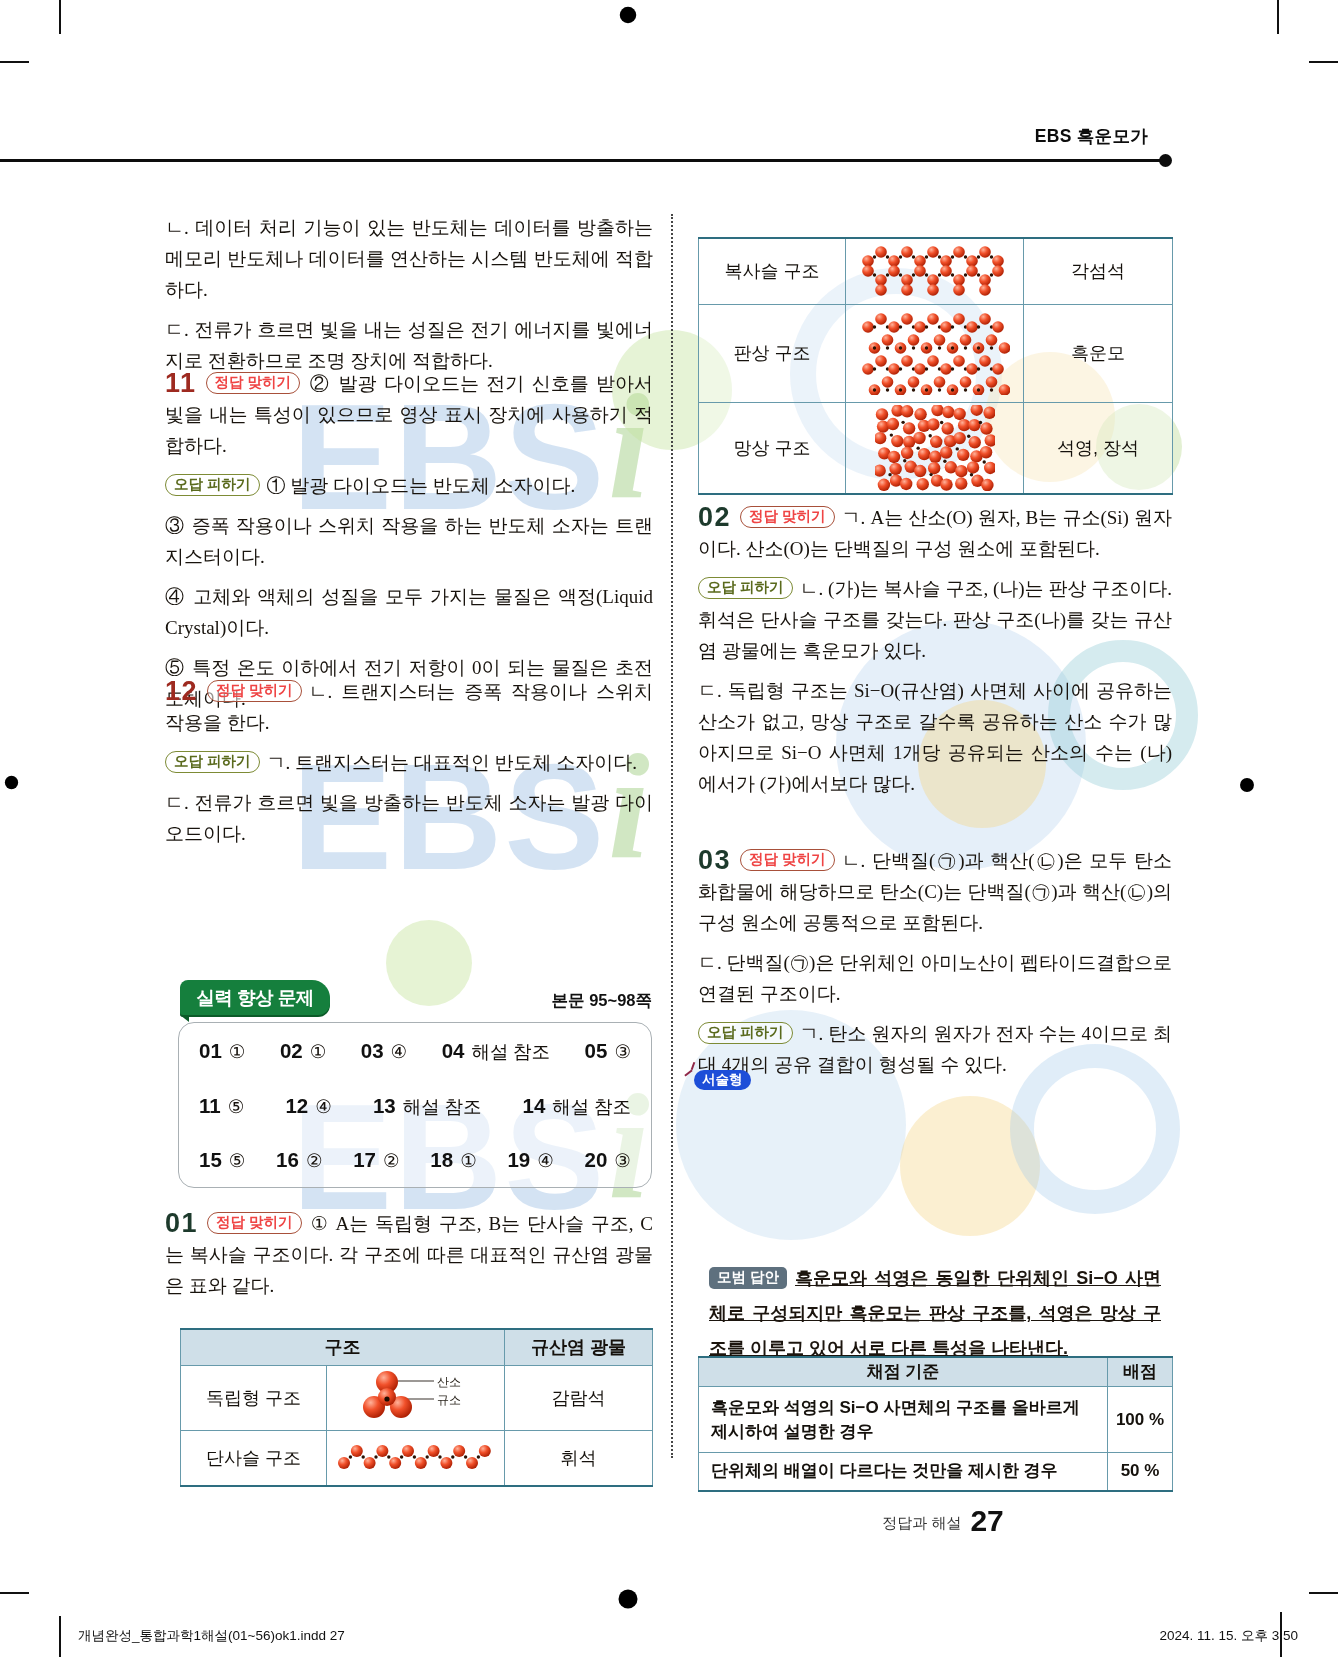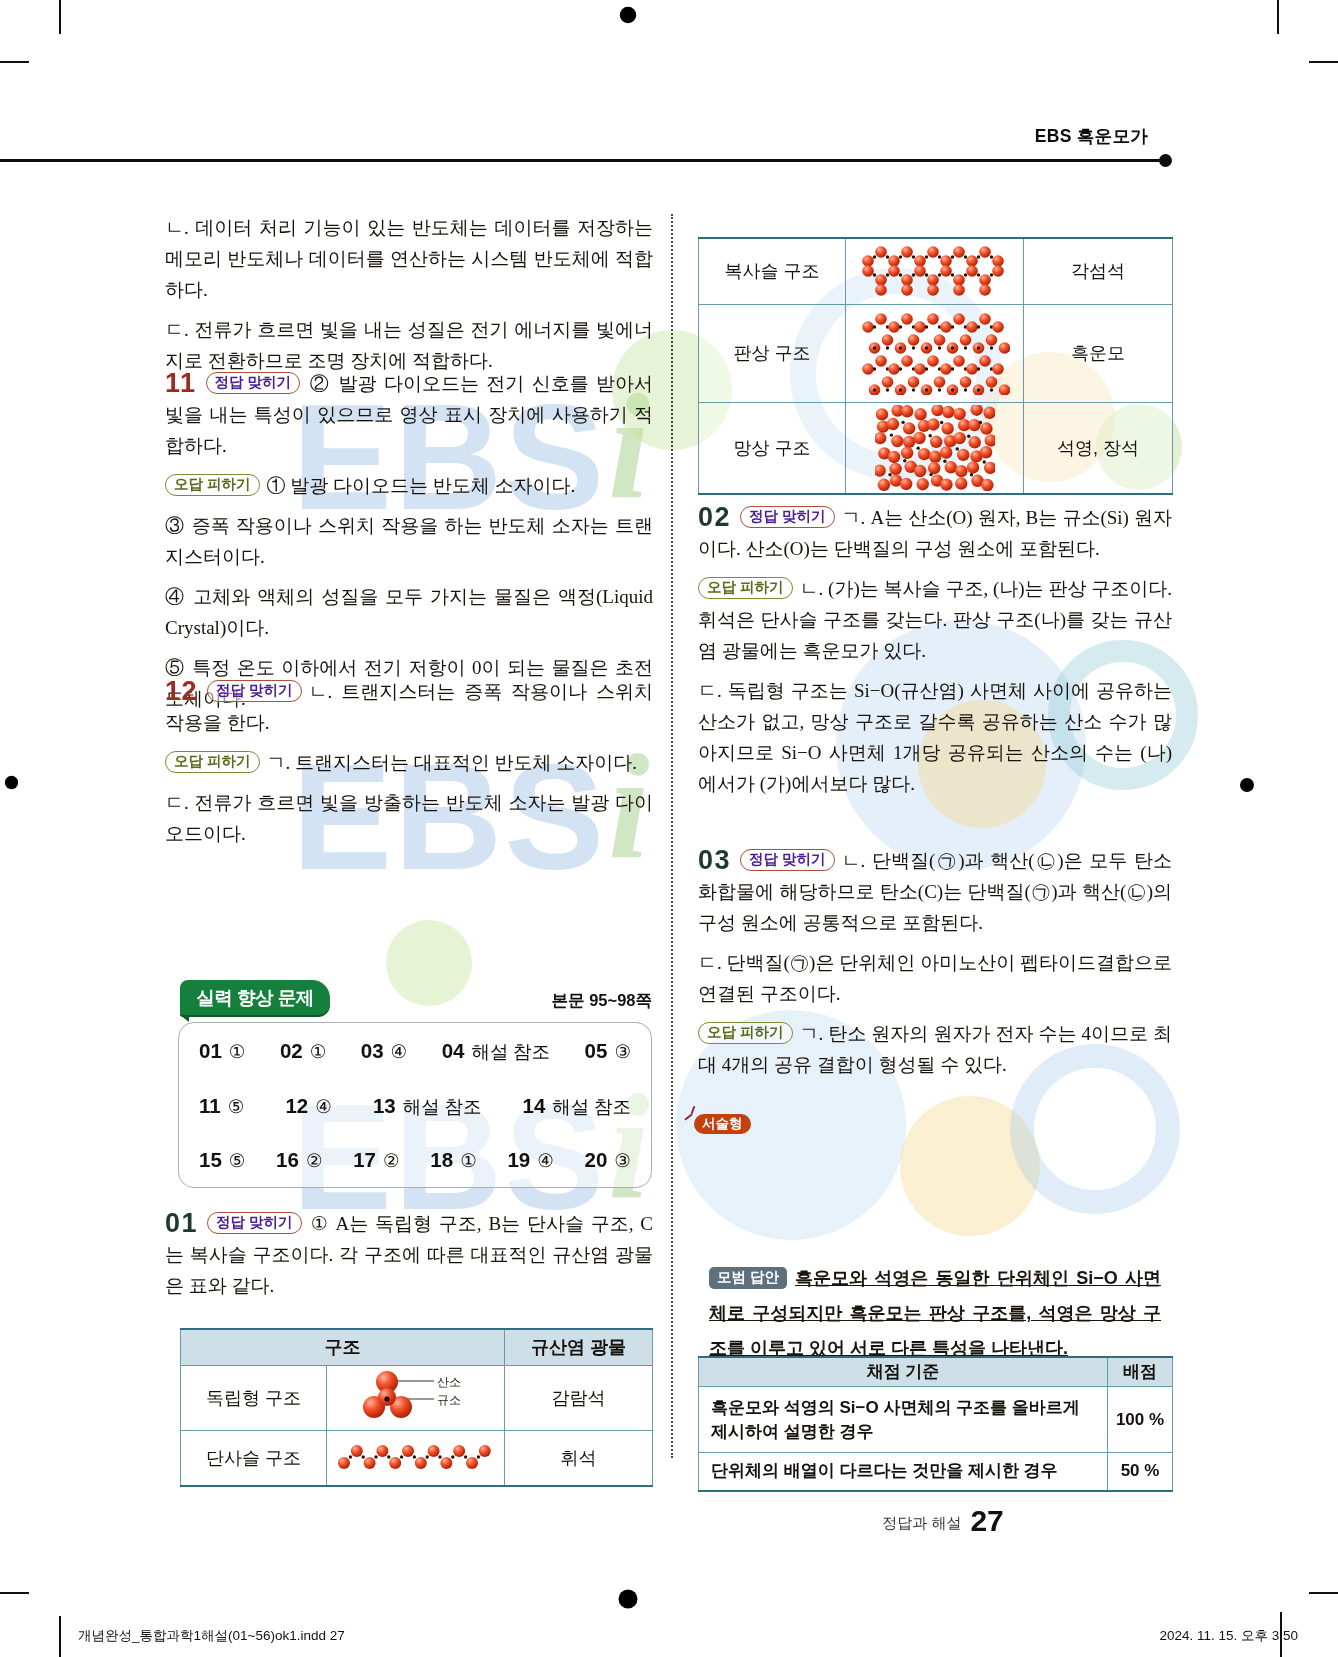--- a/index.html
+++ b/index.html
@@ -21,21 +21,21 @@
   .divider{position:absolute;left:671px;top:214px;height:1244px;border-left:2.4px dotted #454545;z-index:1;}
   
   .block{position:absolute;width:488px;z-index:2;}
   .rcol{width:474px;}
   .qp{margin:0 0 9px 0;text-align:justify;font:19px/31px "Liberation Serif","DejaVu Serif",serif;color:#18130d;}
   .qp:last-child{margin-bottom:0;}
   .qnum{display:inline-block;font:bold 27px/26px "Liberation Sans",sans-serif;letter-spacing:1.5px;
         margin-right:9px;vertical-align:-2px;}
   .num-red{color:#9e2a20;}
   .num-green{color:#1d3a2c;}
-  .bdg{display:inline-block;font:bold 14.5px/19px "Liberation Sans",sans-serif;color:#4c1d95;
+  .bdg{display:inline-block;font:bold 14.5px/19px "Liberation Sans",sans-serif;color:#ef4444;
        border:1.6px solid #a8503a;border-radius:11px;padding:0.5px 8px;vertical-align:3px;
        margin-right:7px;white-space:nowrap;background:rgba(255,255,255,0.55);}
   .bdg-avoid{color:#5a6a1d;border-color:#7d8b35;}
   
   .banner{position:absolute;left:180px;top:980px;width:150px;height:35px;background:#157f3d;
           border-radius:8px 18px 12px 3px;color:#fff;font:bold 18.5px/35px "Liberation Sans",sans-serif;
           letter-spacing:-0.5px;text-align:center;z-index:2;box-shadow:0 2px 0 #0b5a28;}
   .banner::after{content:"";position:absolute;left:0;bottom:-7px;border-left:9px solid transparent;
           border-top:7px solid #0b5a28;}
   .bannerref{position:absolute;left:180px;top:990px;width:472px;text-align:right;z-index:2;
@@ -50,21 +50,21 @@
   
   .stable{position:absolute;border-collapse:collapse;table-layout:fixed;z-index:2;background:rgba(255,255,255,0.4);}
   .stable td,.stable th{border:1.2px solid #679aab;text-align:center;vertical-align:middle;
          font:18px/24px "Liberation Sans",sans-serif;color:#15110c;padding:2px 6px;box-sizing:border-box;}
   .stable th{background:#cfdfe8;font-weight:bold;}
   .stable{border-top:2.6px solid #2e6e80;border-bottom:2.6px solid #2e6e80;}
   .stable svg{display:block;margin:0 auto;}
   .rub td,.rub th{font:bold 17px/24px "Liberation Sans",sans-serif;}
   .rub td.crit{text-align:left;padding:6px 12px;}
   
-  .essaybdg{position:absolute;left:694px;top:1114px;background:#c2410c;color:#fff;z-index:2;
+  .essaybdg{position:absolute;left:694px;top:1070px;background:#1d4ed8;color:#fff;z-index:2;
         font:bold 13.5px/20px "Liberation Sans",sans-serif;padding:0 8px;border-radius:10px;}
   .essaybdg::before{content:"";position:absolute;left:-10px;top:2px;width:9px;height:2px;background:#8f2747;transform:rotate(-38deg);}
   .essaybdg::after{content:"";position:absolute;left:-5px;top:-5px;width:8px;height:2px;background:#8f2747;transform:rotate(-70deg);}
   .mbdg{display:inline-block;background:#5e707e;color:#fff;border-radius:5px;
         font:bold 14.5px/21px "Liberation Sans",sans-serif;padding:0.5px 8px;margin-right:8px;vertical-align:2px;}
   .model-p{margin:11px;text-align:justify;font:bold 18px/35px "Liberation Sans",sans-serif;color:#1c150e;text-decoration:underline;}
   
   .plabel{position:absolute;left:698px;top:1506px;width:490px;text-align:center;z-index:2;}
   .plabel .t{font:15px/30px "Liberation Sans",sans-serif;color:#333;margin-right:9px;vertical-align:3px;}
   .plabel .n{font:bold 30px/30px "Liberation Sans",sans-serif;color:#111;}
@@ -130,21 +130,21 @@
   <svg class="reg" style="left:1236px;top:774px;width:22px;height:22px;">
       <use href="#regsym"></use>
     </svg>
 
   <div class="brand">EBS 흑운모가</div>
   <div class="hline"></div>
   <div class="hdot"></div>
   <div class="divider"></div>
 
   <div class="block" style="left:165px;top:212px;">
-    <p class="qp">ㄴ. 데이터 처리 기능이 있는 반도체는 데이터를 저장하는 메모리 반도체나 데이터를 연산하는 시스템 반도체에 적합하다.</p>
+    <p class="qp">ㄴ. 데이터 처리 기능이 있는 반도체는 데이터를 방출하는 메모리 반도체나 데이터를 연산하는 시스템 반도체에 적합하다.</p>
     <p class="qp">ㄷ. 전류가 흐르면 빛을 내는 성질은 전기 에너지를 빛에너지로 전환하므로 조명 장치에 적합하다.</p>
   </div>
 
   <div class="block" style="left:165px;top:368px;">
     <p class="qp"><span class="qnum num-red">11</span><span class="bdg">정답 맞히기</span><span>② 발광 다이오드는 전기 신호를 받아서 빛을 내는 특성이 있으므로 영상 표시 장치에 사용하기 적합하다.</span></p>
     <p class="qp"><span class="bdg bdg-avoid">오답 피하기</span><span>① 발광 다이오드는 반도체 소자이다.</span></p>
     <p class="qp">③ 증폭 작용이나 스위치 작용을 하는 반도체 소자는 트랜지스터이다.</p>
     <p class="qp">④ 고체와 액체의 성질을 모두 가지는 물질은 액정(Liquid Crystal)이다.</p>
     <p class="qp">⑤ 특정 온도 이하에서 전기 저항이 0이 되는 물질은 초전도체이다.</p>
   </div>

